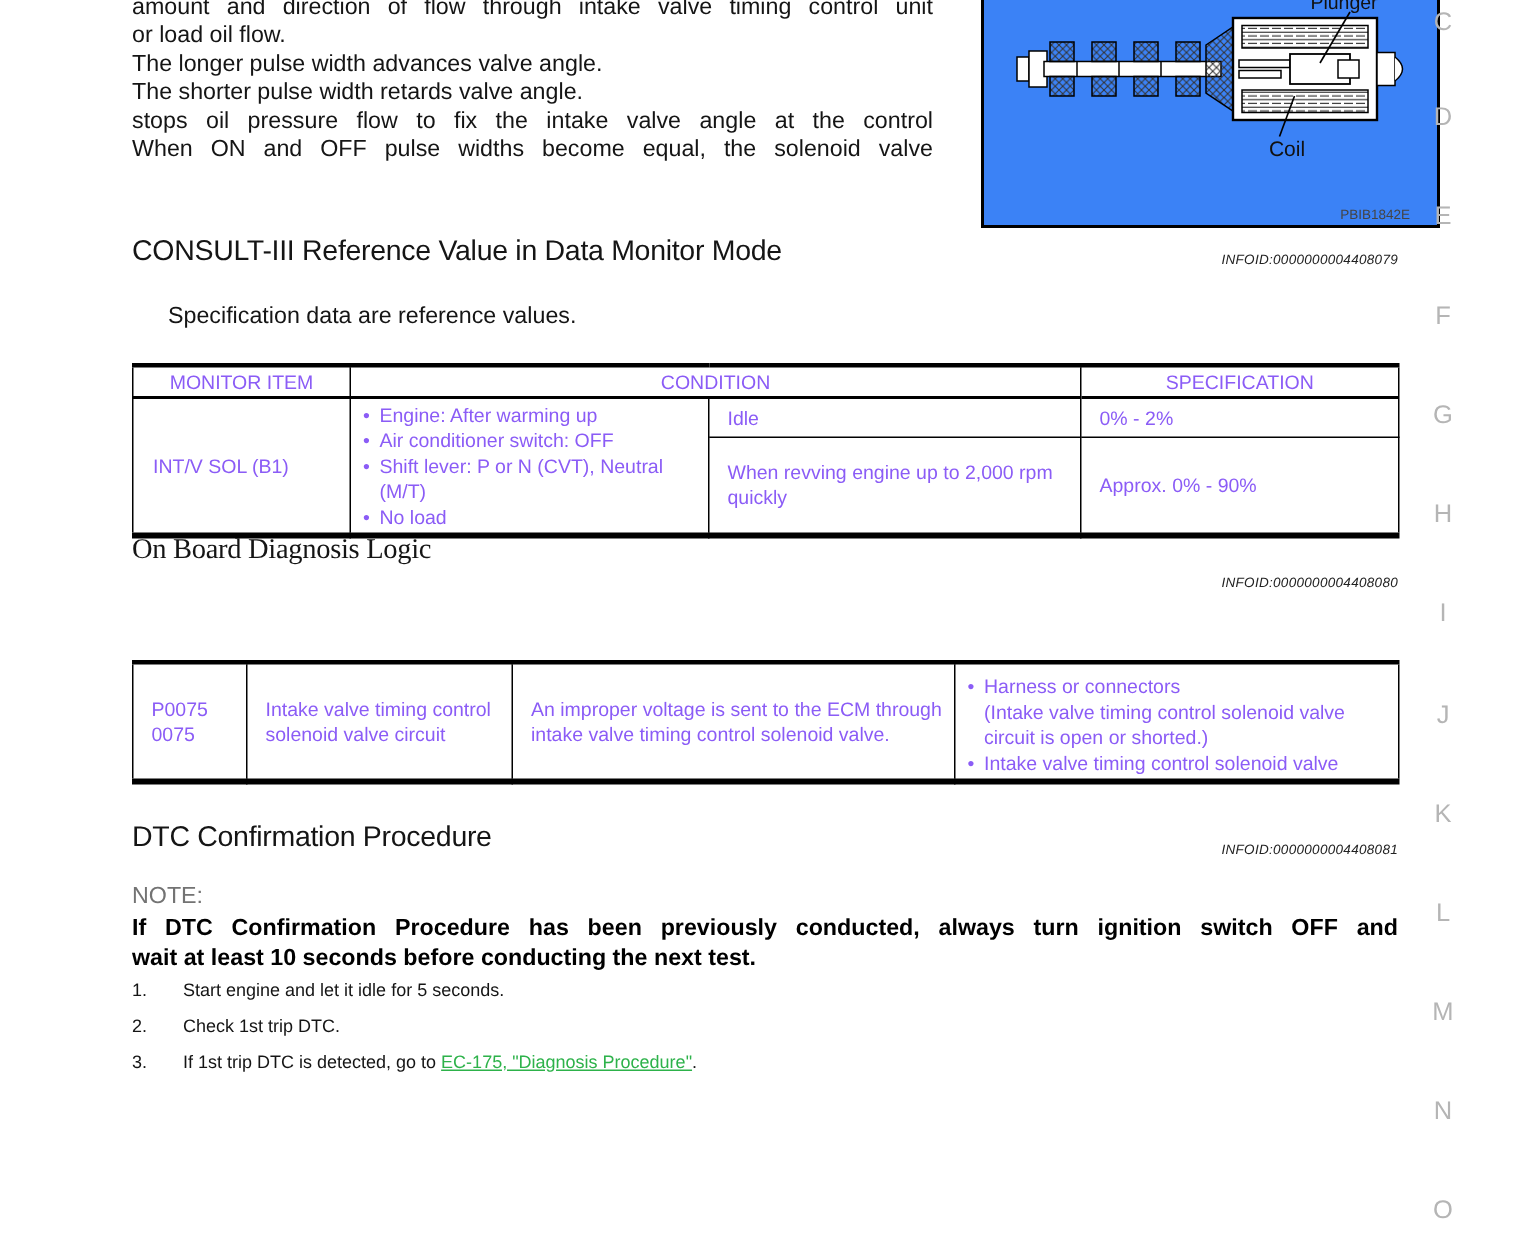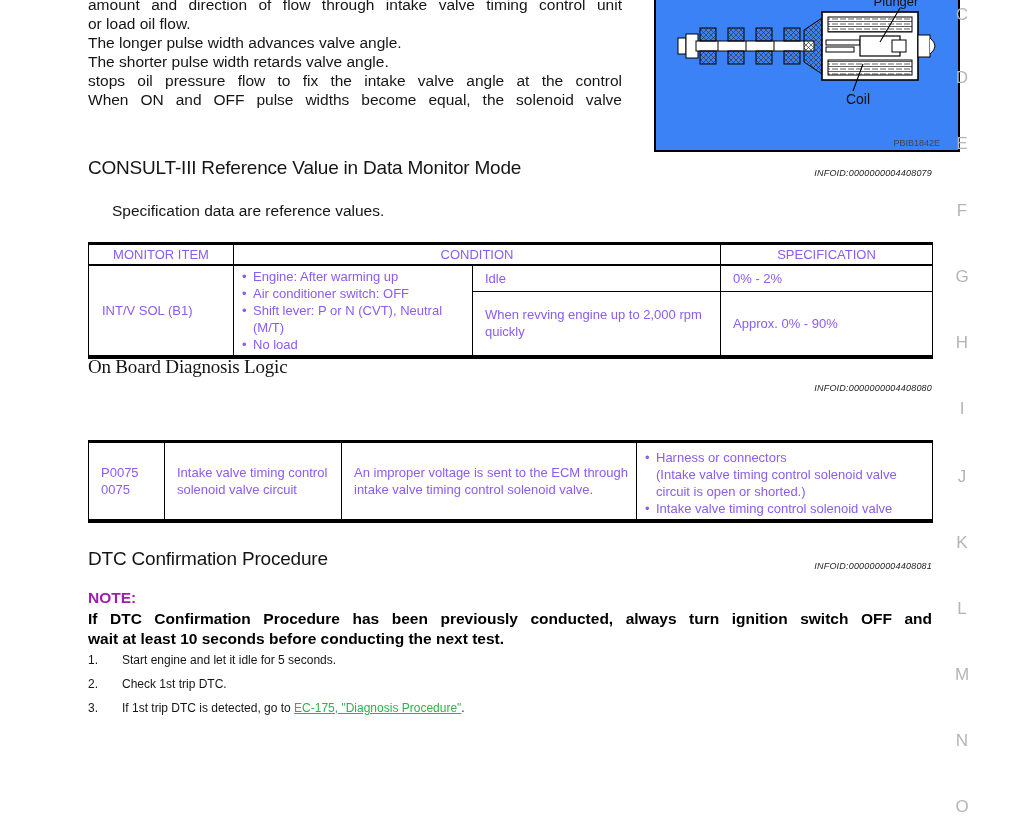--- a/index.html
+++ b/index.html
@@ -34,21 +34,21 @@
   #table2 th { border-bottom:2px solid #000; }
   td { vertical-align:middle; padding:4px 8px 4px 12px; line-height:17px; }
   td.center-col { padding-left:13px; }
   .pre { white-space:pre-line; }
   .bullets { padding:2px 4px 2px 6px; }
   .bullet { position:relative; padding-left:13px; line-height:17px; }
   .bullet::before { content:"\2022"; position:absolute; left:2px; }
   td.top { vertical-align:top; padding-top:6px; }
 
   
-  .note-label { font-size:15.5px; font-weight:bold; color:#a21caf; }
+  .note-label { font-size:15.5px; font-weight:normal; color:#737373; }
   .note-line { font-size:15.5px; font-weight:bold; line-height:20px; width:844px; color:#000; }
   .note-line.jl { text-align:justify; text-align-last:justify; }
   .step { position:absolute; left:88px; width:844px; font-size:12px; color:#151515; }
   .step-num { display:inline-block; width:34px; }
   a.green-link { color:#2db24a; text-decoration:underline; cursor:pointer; }
 
   
   .margin-letter { position:absolute; left:950px; width:24px; text-align:center;
                    font-size:17px; line-height:17px; color:#b5b5b5; }
 </style>

